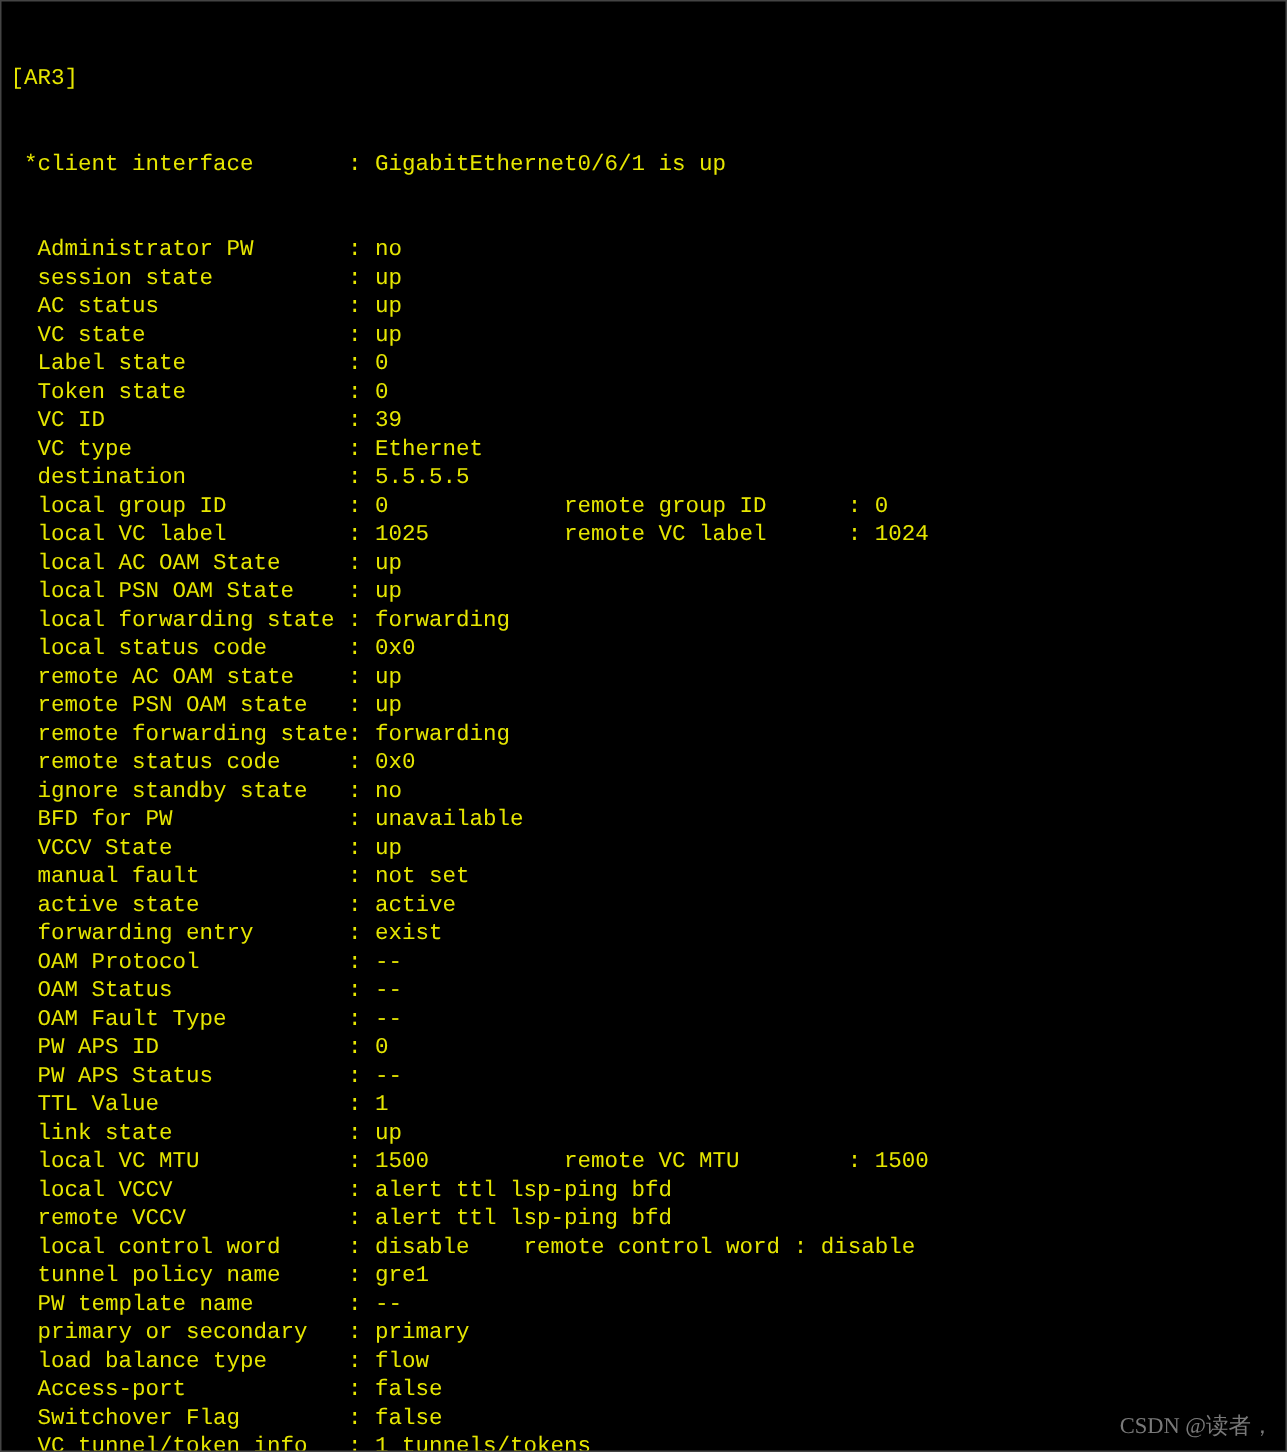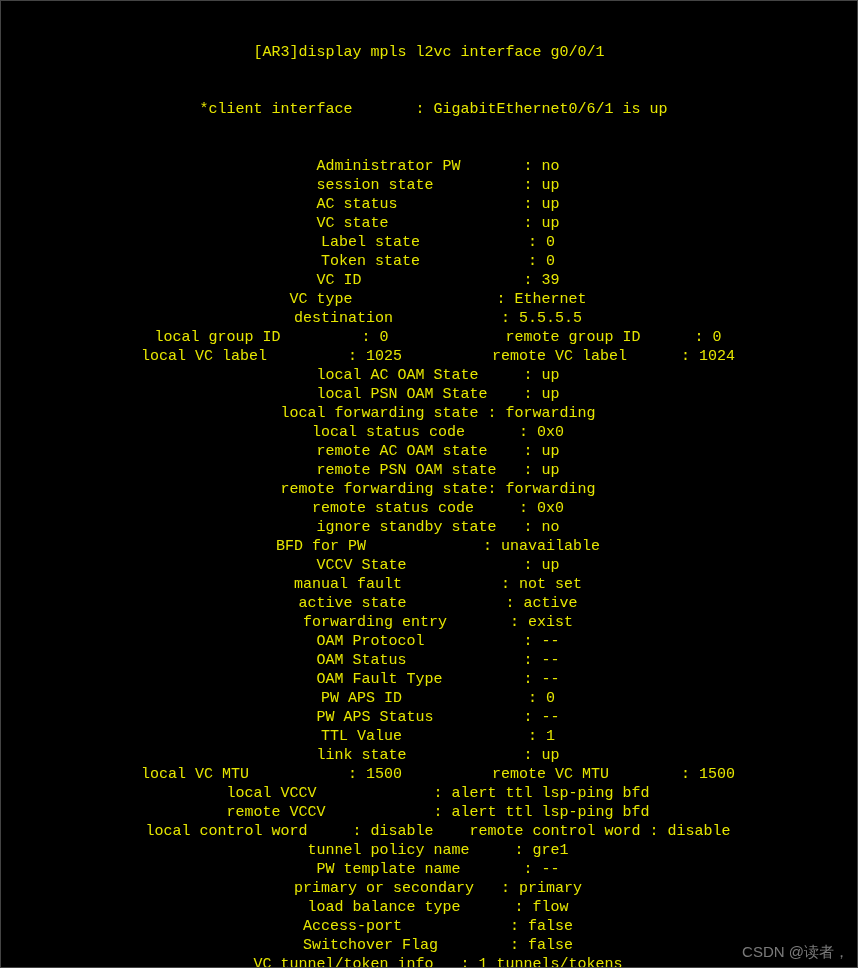--- a/index.html
+++ b/index.html
@@ -14,34 +14,34 @@
     height: 968px;
     overflow: hidden;
     position: relative;
     border: 1px solid #444;
     box-sizing: border-box;
   }
   .terminal {
     padding: 4px 6px;
     white-space: pre;
   }
-  .row { display: flex; justify-content: center; }
+  .row { display: flex; }
   .watermark {
     position: absolute;
     right: 8px;
     bottom: 6px;
     color: rgba(220,220,220,0.55);
-    font-family: Liberation Sans, sans-serif;
+    font-family: Liberation Serif, serif;
     font-size: 15px;
     pointer-events: none;
     text-align: right;
   }
 </style>
 </head>
 <body>
 
 <div class="terminal">
-  <div class="row"><span>[AR3]</span><span>display mpls l2vc interface g0/0/1</span></div>
+  <div class="row"><span>[AR3]</span></div>
   <div class="row"> *client interface       : GigabitEthernet0/6/1 is up</div>
   <div id="rows"><div class="row">  Administrator PW       : no</div><div class="row">  session state          : up</div><div class="row">  AC status              : up</div><div class="row">  VC state               : up</div><div class="row">  Label state            : 0</div><div class="row">  Token state            : 0</div><div class="row">  VC ID                  : 39</div><div class="row">  VC type                : Ethernet</div><div class="row">  destination            : 5.5.5.5</div><div class="row">  local group ID         : 0             remote group ID      : 0</div><div class="row">  local VC label         : 1025          remote VC label      : 1024</div><div class="row">  local AC OAM State     : up</div><div class="row">  local PSN OAM State    : up</div><div class="row">  local forwarding state : forwarding</div><div class="row">  local status code      : 0x0</div><div class="row">  remote AC OAM state    : up</div><div class="row">  remote PSN OAM state   : up</div><div class="row">  remote forwarding state: forwarding</div><div class="row">  remote status code     : 0x0</div><div class="row">  ignore standby state   : no</div><div class="row">  BFD for PW             : unavailable</div><div class="row">  VCCV State             : up</div><div class="row">  manual fault           : not set</div><div class="row">  active state           : active</div><div class="row">  forwarding entry       : exist</div><div class="row">  OAM Protocol           : --</div><div class="row">  OAM Status             : --</div><div class="row">  OAM Fault Type         : --</div><div class="row">  PW APS ID              : 0</div><div class="row">  PW APS Status          : --</div><div class="row">  TTL Value              : 1</div><div class="row">  link state             : up</div><div class="row">  local VC MTU           : 1500          remote VC MTU        : 1500</div><div class="row">  local VCCV             : alert ttl lsp-ping bfd</div><div class="row">  remote VCCV            : alert ttl lsp-ping bfd</div><div class="row">  local control word     : disable    remote control word : disable</div><div class="row">  tunnel policy name     : gre1</div><div class="row">  PW template name       : --</div><div class="row">  primary or secondary   : primary</div><div class="row">  load balance type      : flow</div><div class="row">  Access-port            : false</div><div class="row">  Switchover Flag        : false</div><div class="row">  VC tunnel/token info   : 1 tunnels/tokens</div></div>
 </div>
 
 <div class="watermark">CSDN @读者，</div>
 
 </body></html>

